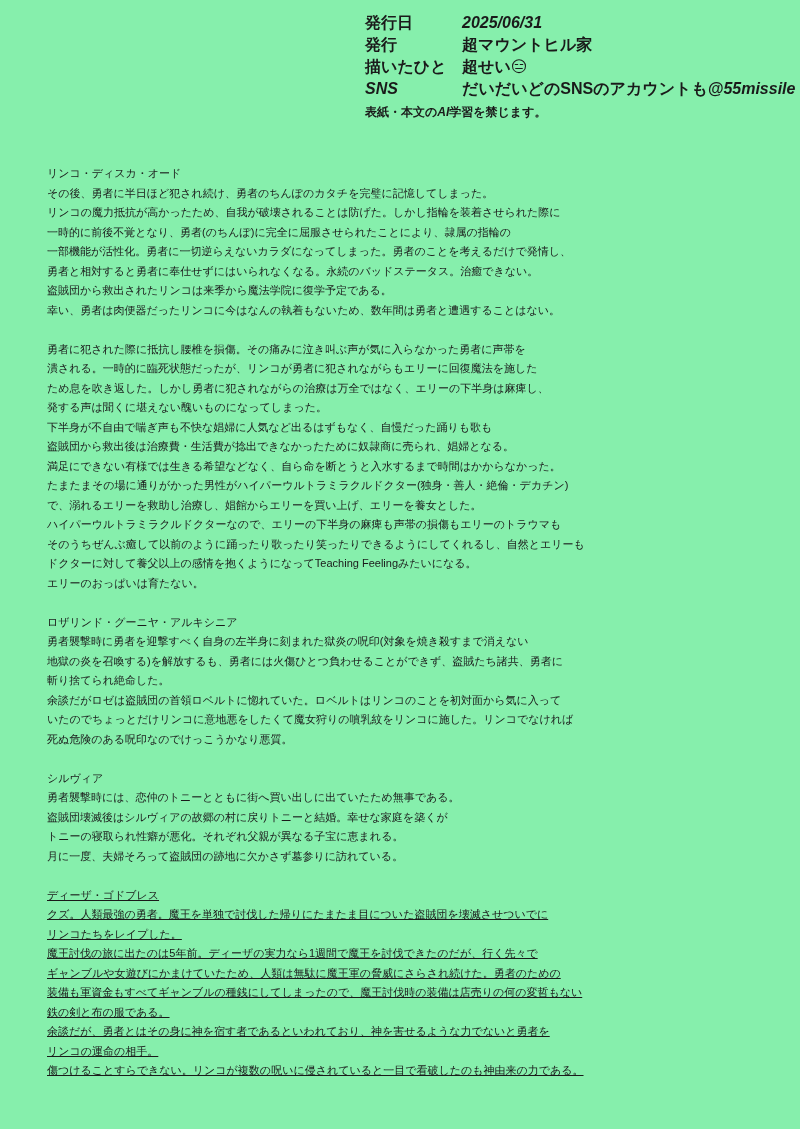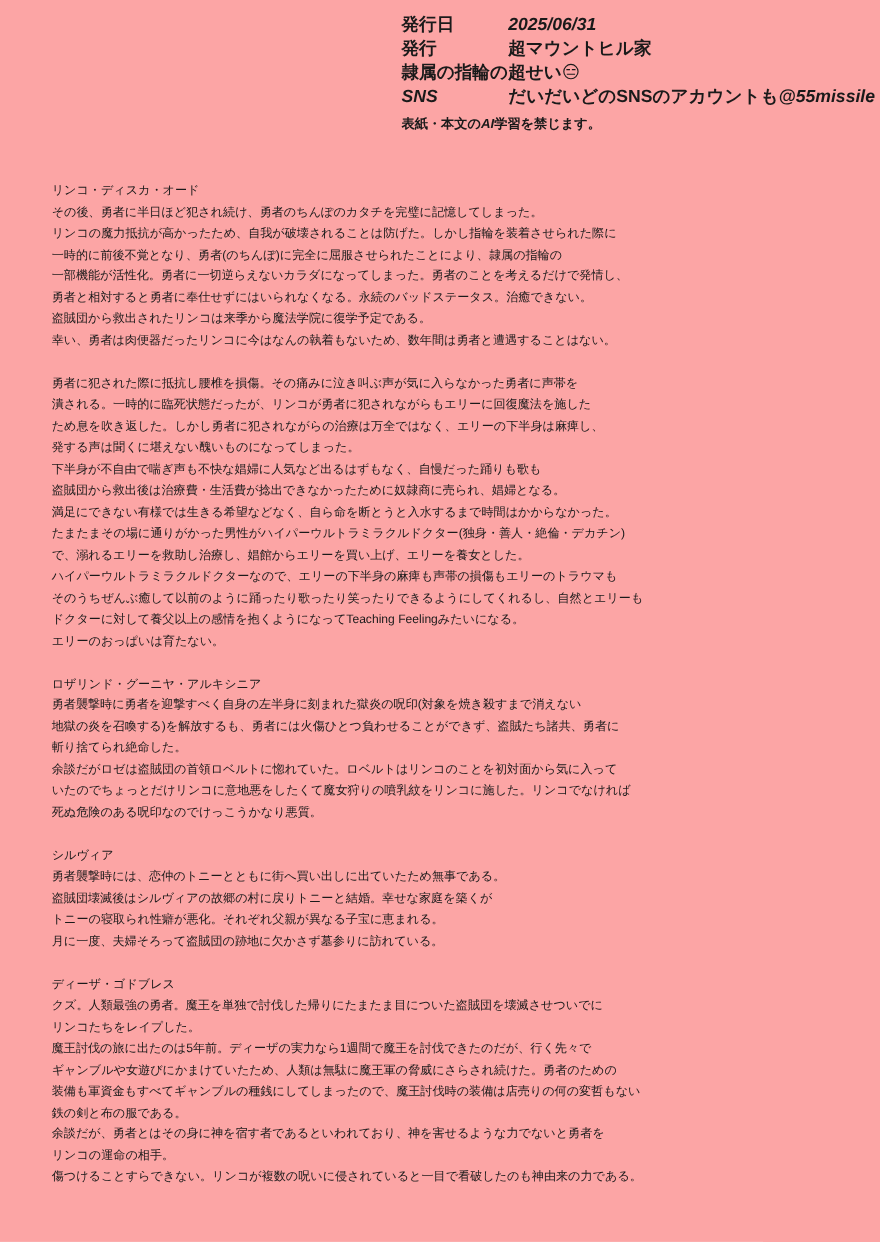--- a/index.html
+++ b/index.html
@@ -4,21 +4,21 @@
 <style>
   html, body {
     margin: 0;
     padding: 0;
     background: #ffffff;
   }
   .page {
     position: relative;
     width: 800px;
     height: 1129px;
-    background: #fca5a5;
+    background: #86efac;
     color: #1a1a1a;
     font-family: "Liberation Sans", "DejaVu Sans", sans-serif;
     overflow: hidden;
   }
   .colophon {
     position: absolute;
     left: 365px;
     top: 12px;
     font-size: 16px;
     font-weight: bold;
@@ -38,39 +38,39 @@
   }
   .body-text {
     position: absolute;
     left: 47px;
     top: 164px;
     font-size: 11px;
     line-height: 19.5px;
     white-space: nowrap;
   }
   .sec { margin: 0 0 19.5px 0; padding: 0; }
-  .sec:last-child { margin-bottom: 0; }
+  .sec:last-child { margin-bottom: 0; text-decoration: underline; }
   .line { height: 19.5px; }
 </style>
 </head>
 <body>
 
 <div class="page">
 
   <div class="colophon">
     <div class="colophon-row">
       <span class="colophon-label">発行日</span>
       <span class="colophon-value italic">2025/06/31</span>
     </div>
     <div class="colophon-row">
       <span class="colophon-label">発行</span>
       <span class="colophon-value">超マウントヒル家</span>
     </div>
     <div class="colophon-row">
-      <span class="colophon-label">隷属の指輪の</span>
+      <span class="colophon-label">描いたひと</span>
       <span class="colophon-value">超せい😑</span>
     </div>
     <div class="colophon-row">
       <span class="colophon-label italic">SNS</span>
       <span class="colophon-value"><span>だいだいどのSNSのアカウントも</span><span class="italic">@55missile</span></span>
     </div>
   </div>
 
   <div class="notice"><span>表紙・本文の</span><span class="italic">AI</span><span>学習を禁じます。</span></div>
 

